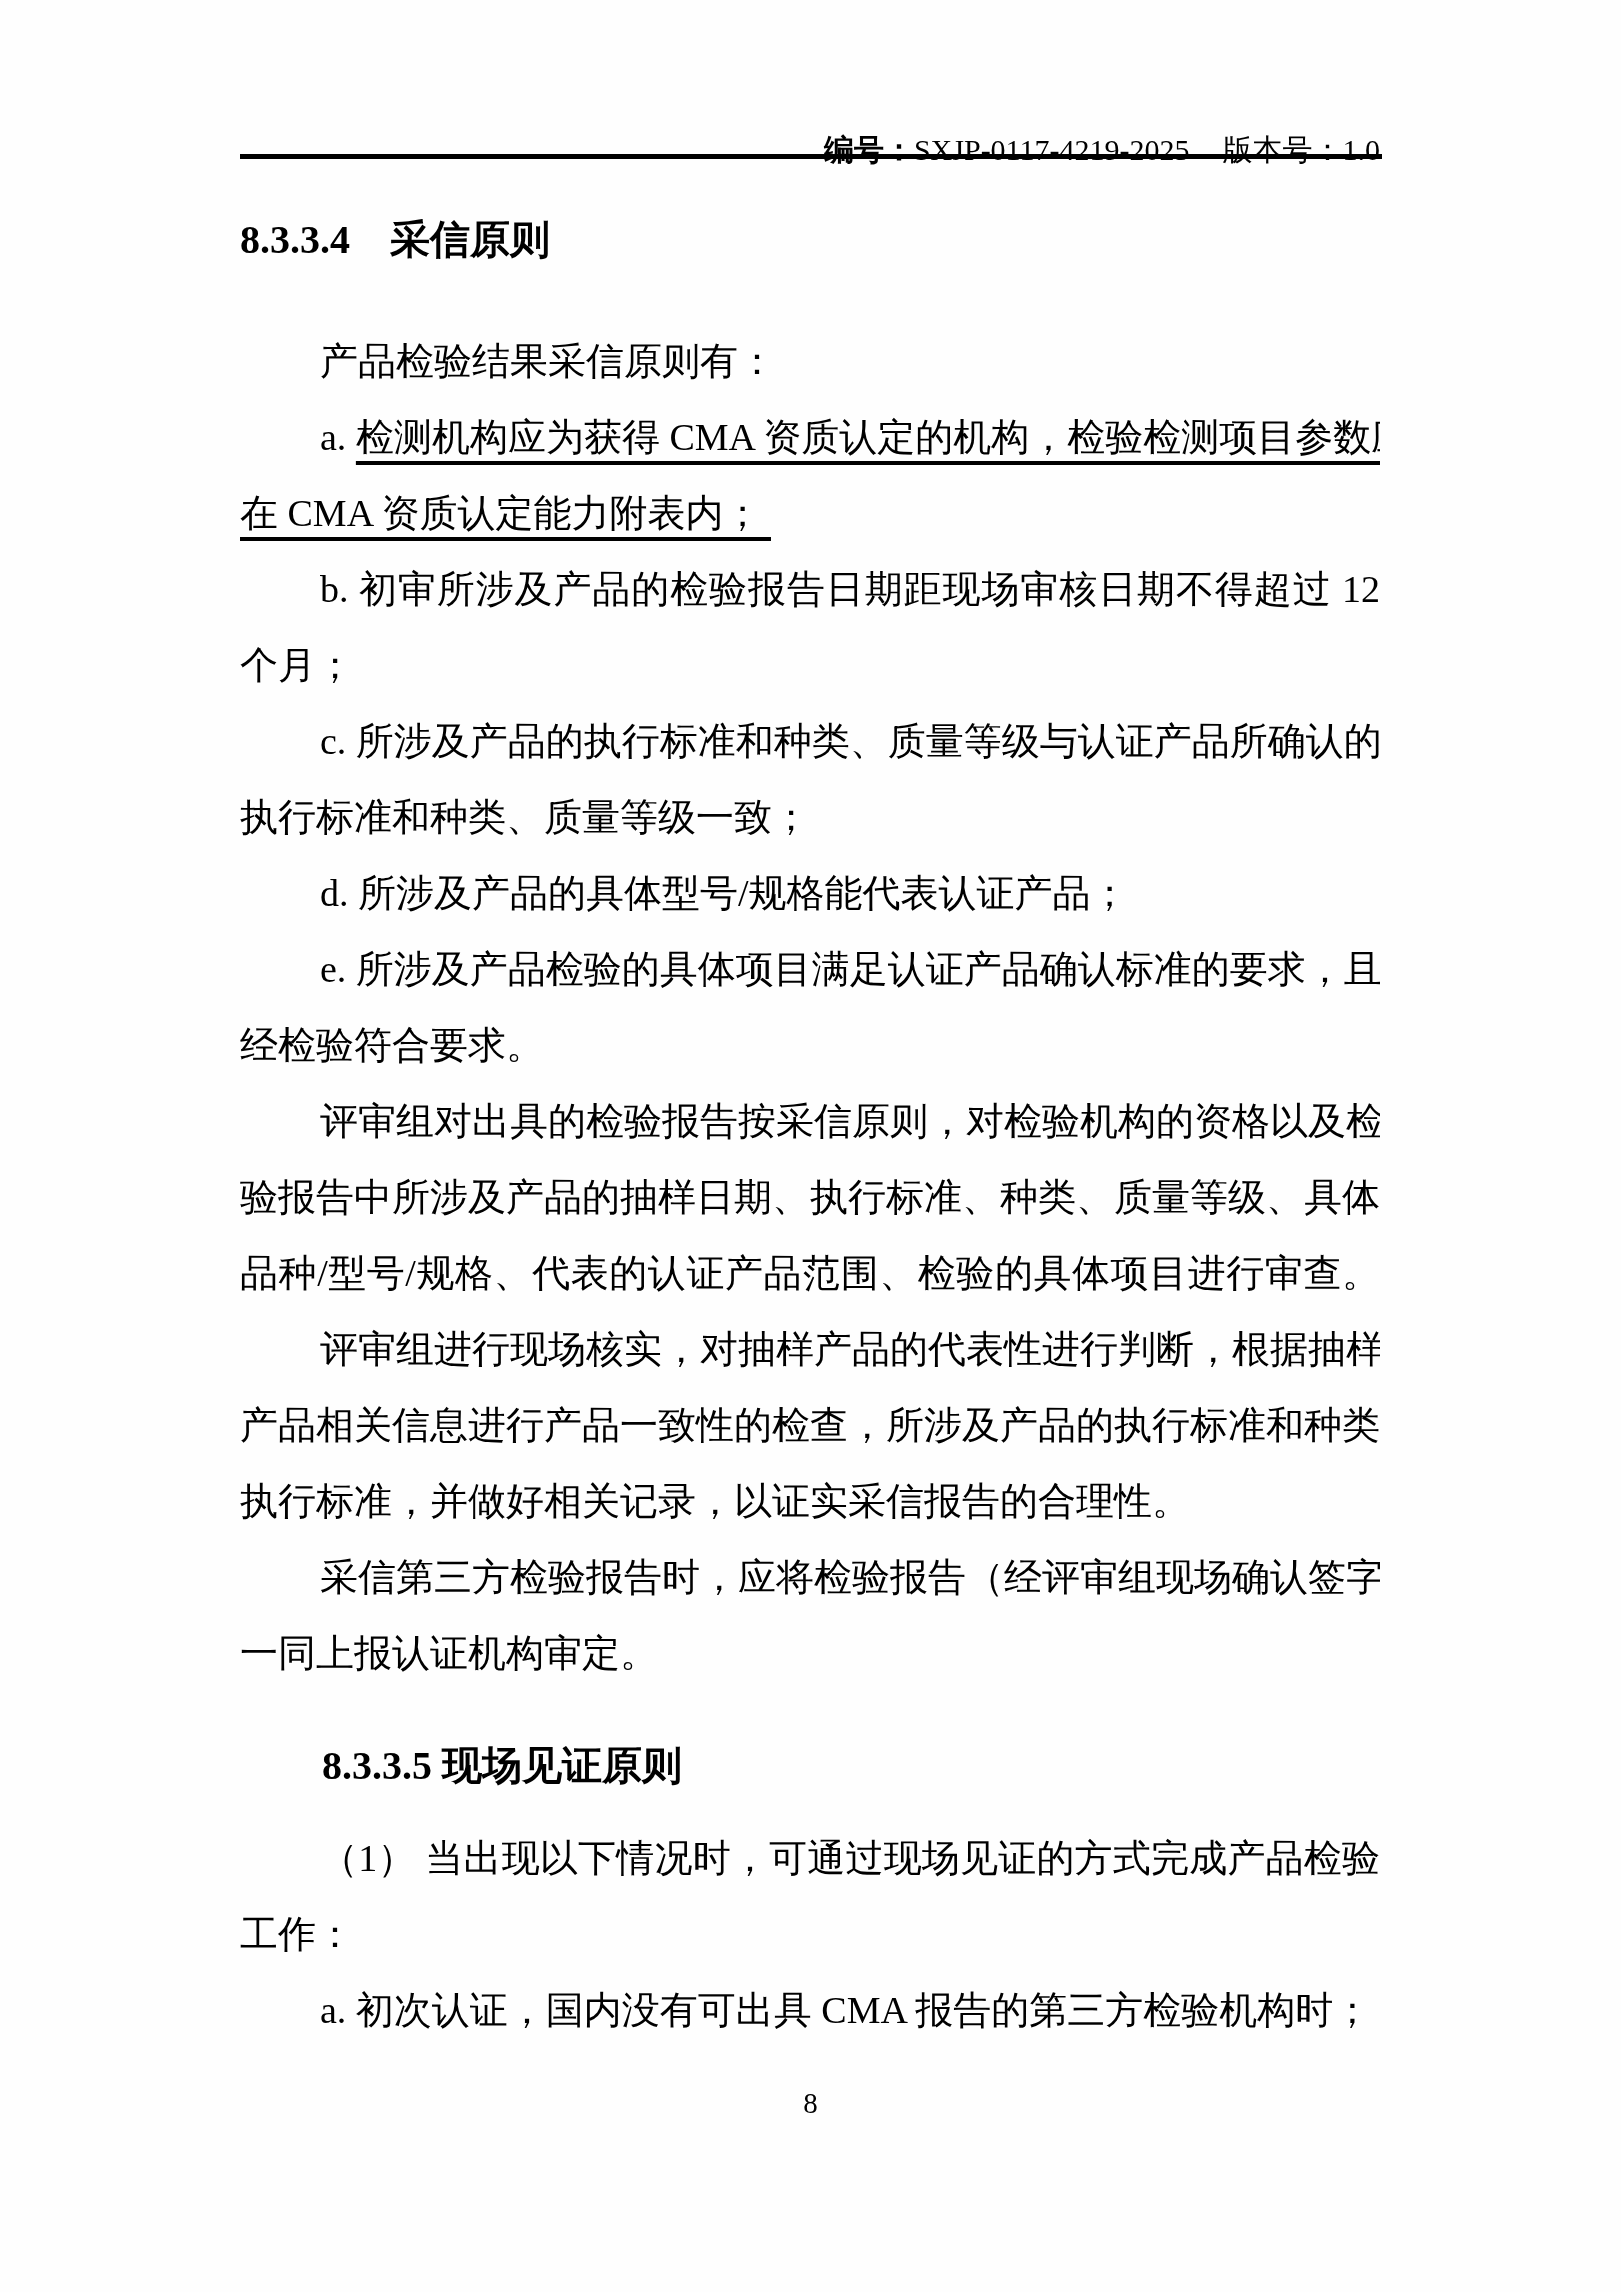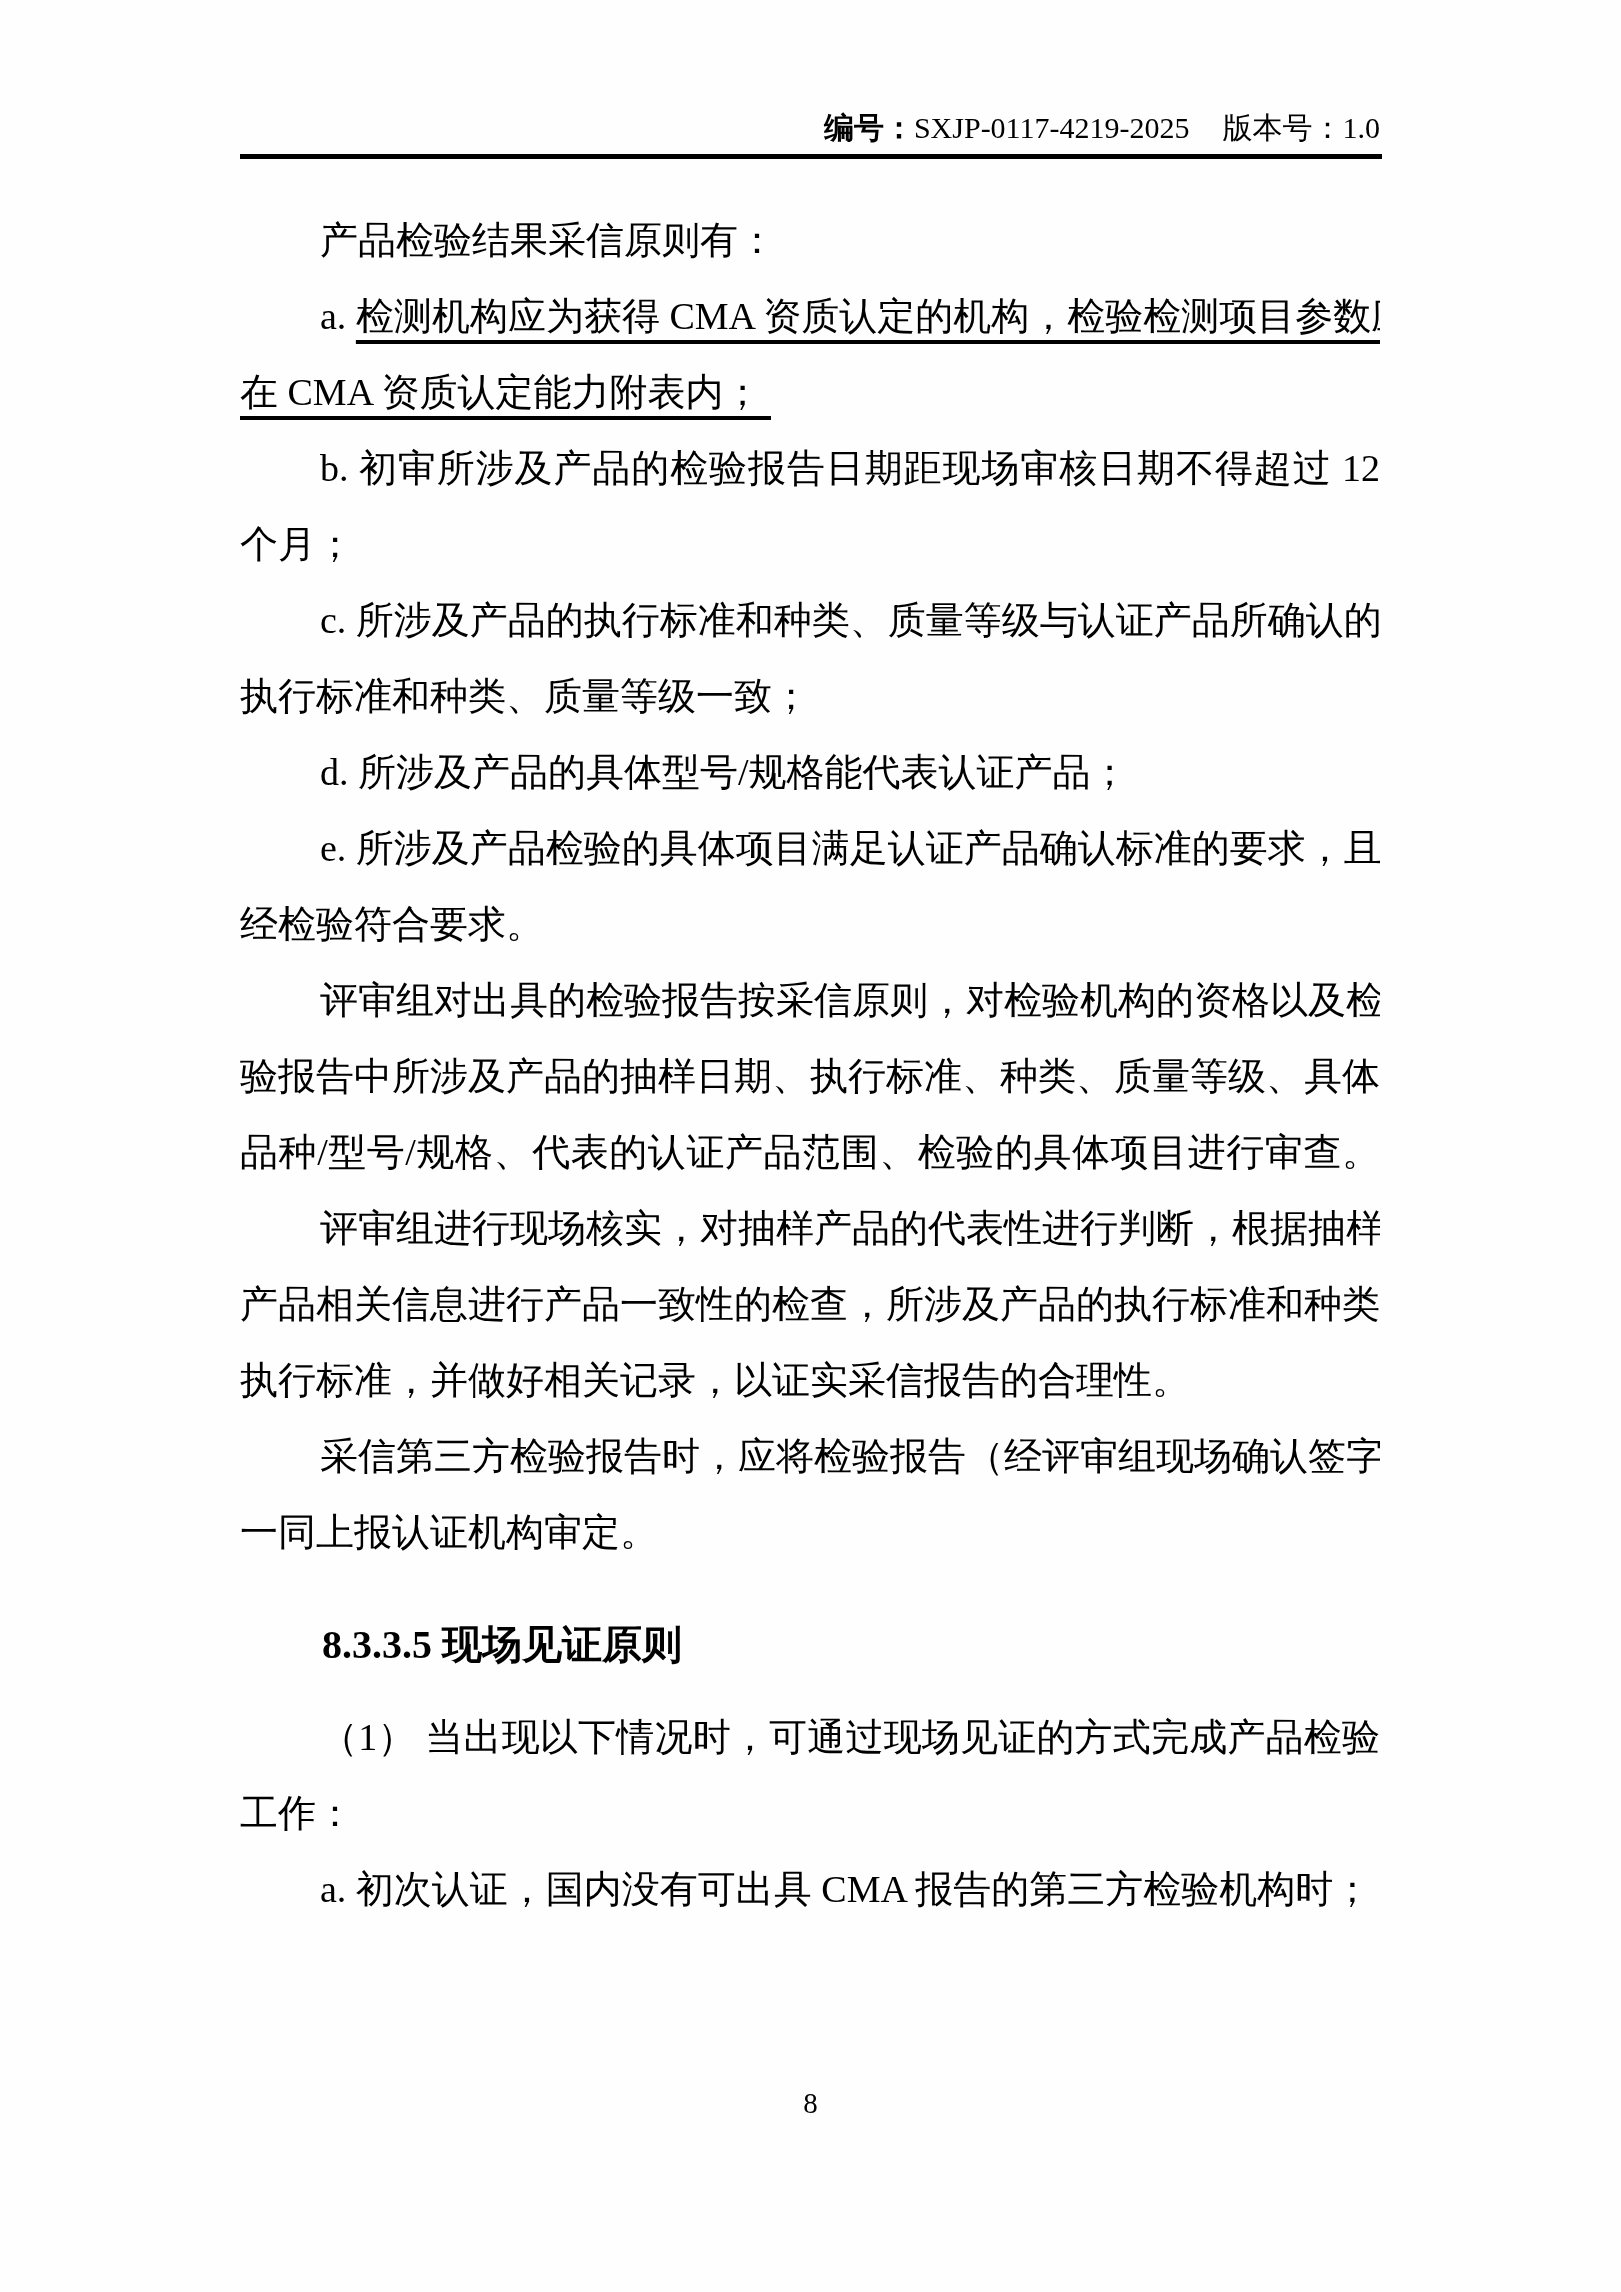--- a/index.html
+++ b/index.html
@@ -7,21 +7,21 @@
     position:relative;
     width:1621px;height:2293px;
     margin:0 auto;
     background:#fefefe;
     overflow:hidden;
     font-family:"Liberation Serif","DejaVu Serif",serif;
     color:#000;
   }
   .doc-header{
     position:absolute;
-    top:107px;left:240px;right:241px;
+    top:129px;left:240px;right:241px;
     text-align:right;
     font-size:30px;line-height:41px;
     white-space:pre;
   }
   .doc-header .lbl-bold{font-weight:bold;}
   .doc-header .ver-gap{display:inline-block;width:33px;}
   .header-rule{
     position:absolute;
     top:154px;left:240px;right:239px;
     height:4.9px;background:#000;
@@ -71,20 +71,21 @@
 <body>
 
 <div class="page">
 
   <div class="doc-header"><span class="lbl-bold">编号：</span><span>SXJP-0117-4219-2025</span><span class="ver-gap"></span><span>版本号：</span><span>1.0</span></div>
 
   <div class="header-rule"></div>
 
   <div class="content">
 
+    <div class="h1">8.3.3.4　采信原则</div>
 
     <div class="line indent">产品检验结果采信原则有：</div>
 
     <div class="line indent fill"><span>a. </span><span class="u">检测机构应为获得 CMA 资质认定的机构，检验检测项目参数应</span></div>
 
     <div class="line"><span class="u">在 CMA 资质认定能力附表内； </span></div>
 
     <div class="line indent fill">b. 初审所涉及产品的检验报告日期距现场审核日期不得超过 12</div>
     <div class="line">个月；</div>
 

